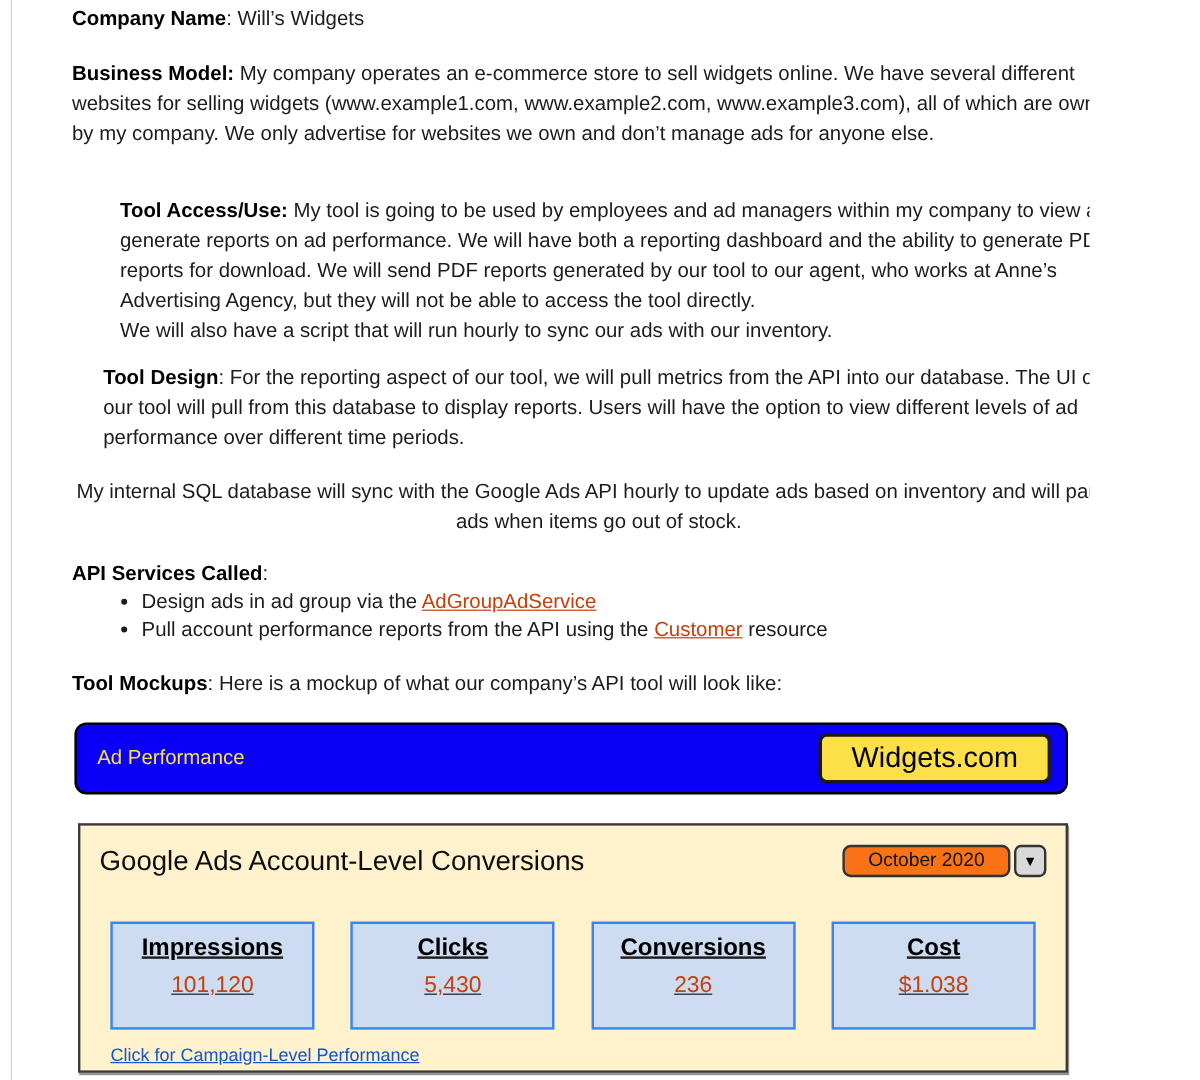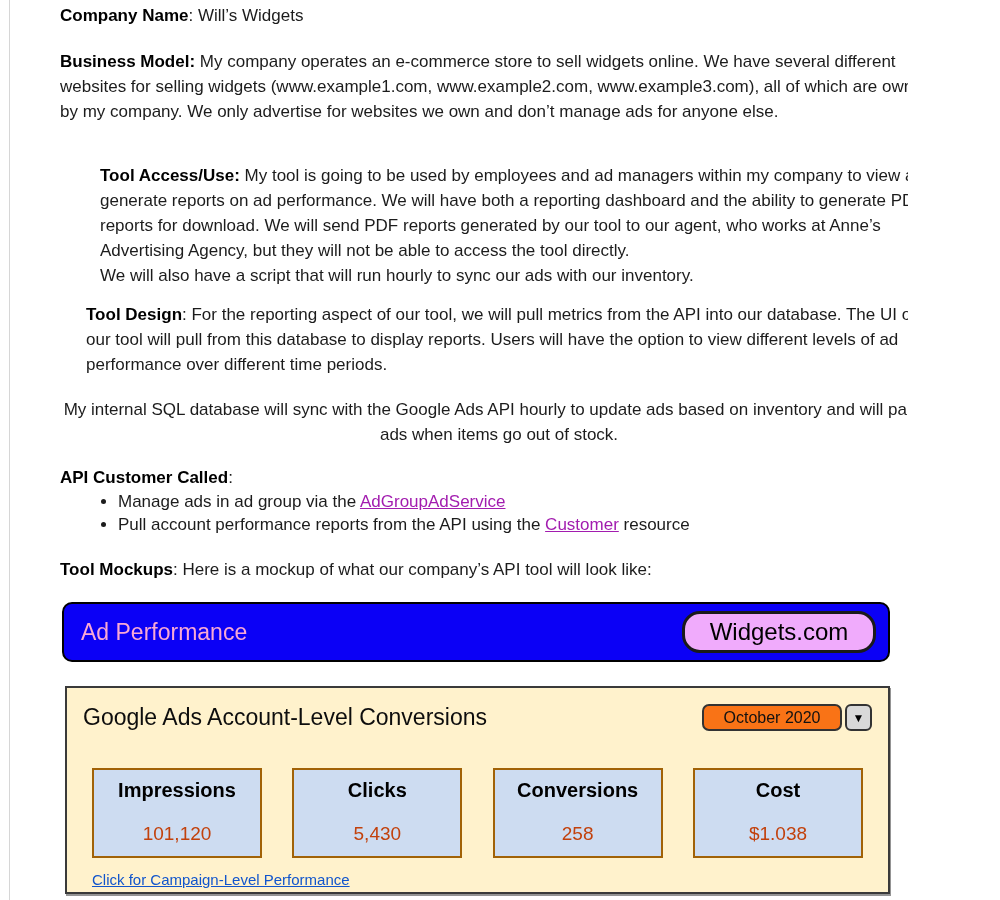--- a/index.html
+++ b/index.html
@@ -37,42 +37,42 @@
   .p-business { margin-top: 21px; min-height: 100px; }
   .p-access   { margin-top: 14px; min-height: 125px; margin-left: 40px; }
   .p-design   { margin-top: 14px; min-height: 75px; margin-left: 26px; }
   .p-sql      { margin-top: 20px; min-height: 50px; text-align: center; }
   .p-api      { margin-top: 18px; min-height: 25px; }
   .p-mockups  { margin-top: 21px; min-height: 25px; }
   .block { display: block; }
 
   ul.api-list { margin: 0; padding-left: 58px; list-style: disc outside; }
   ul.api-list li { font-size: 17px; line-height: 23px; color: #1c1c1c; }
-  a.doc-link { color: #a21caf; text-decoration: underline; cursor: pointer; }
+  a.doc-link { color: #c2410c; text-decoration: underline; cursor: pointer; }
 
   
   .mock-header {
     margin: 20px 0 0 2px;
     width: 828px;
     height: 60px;
     background: #0b00f6;
     border: 2px solid #000000;
     border-radius: 10px;
     display: flex;
     align-items: center;
     justify-content: space-between;
     padding: 0 12px 0 17px;
   }
-  .mock-title { color: #f9a8d4; font-size: 23px; }
+  .mock-title { color: #fde047; font-size: 17px; }
   .mock-site-btn {
     height: 42px;
     min-width: 194px;
-    background: #f0abfc;
+    background: #fde047;
     border: 3px solid #1a1a1a;
-    border-radius: 18px;
+    border-radius: 7px;
     font-family: "Liberation Sans", "DejaVu Sans", sans-serif;
     font-size: 24px;
     color: #000000;
     cursor: pointer;
     padding: 0 20px;
   }
 
   
   .mock-panel {
     margin: 24px 0 0 5px;
@@ -112,26 +112,27 @@
 
   .cards {
     margin-top: 36px;
     display: flex;
     justify-content: space-between;
     padding: 0 9px 0 9px;
   }
   .card {
     width: 170px; height: 90px;
     background: #cddcf1;
-    border: 2px solid #a16207;
+    border: 2px solid #3b82f6;
     display: flex;
     flex-direction: column;
     align-items: center;
     justify-content: space-between;
-    padding: 9px 4px 11px 4px;
+    padding: 9px 4px 23px 4px;
+    text-decoration: underline;
   }
   .card-label { font-size: 20px; font-weight: bold; color: #000; }
   .card-value { font-size: 19px; color: #c2410c; }
 
   .panel-link {
     display: inline-block;
     margin: 13px 0 12px 9px;
     font-size: 15px;
     color: #1155cc;
     text-decoration: underline;
@@ -150,24 +151,24 @@
     <p class="para p-company"><b>Company Name</b><span>: Will’s Widgets</span></p>
 
     <p class="para p-business"><b>Business Model:</b><span> My company operates an e-commerce store to sell widgets online. We have several different websites for selling widgets (www.example1.com, www.example2.com, www.example3.com), all of which are owned by my company. We only advertise for websites we own and don’t manage ads for anyone else.</span></p>
 
     <p class="para p-access"><b>Tool Access/Use:</b><span> My tool is going to be used by employees and ad managers within my company to view and generate reports on ad performance. We will have both a reporting dashboard and the ability to generate PDF reports for download. We will send PDF reports generated by our tool to our agent, who works at Anne’s Advertising Agency, but they will not be able to access the tool directly.</span><span class="block">We will also have a script that will run hourly to sync our ads with our inventory.</span></p>
 
     <p class="para p-design"><b>Tool Design</b><span>: For the reporting aspect of our tool, we will pull metrics from the API into our database. The UI of our tool will pull from this database to display reports. Users will have the option to view different levels of ad performance over different time periods.</span></p>
 
     <p class="para p-sql"><span>My internal SQL database will sync with the Google Ads API hourly to update ads based on inventory and will pause ads when items go out of stock.</span></p>
 
-    <p class="para p-api"><b>API Customer Called</b><span>:</span></p>
+    <p class="para p-api"><b>API Services Called</b><span>:</span></p>
 
     <ul class="api-list">
-      <li><span>Manage ads in ad group via the </span><a class="doc-link" href="#">AdGroupAdService</a><span></span></li>
+      <li><span>Design ads in ad group via the </span><a class="doc-link" href="#">AdGroupAdService</a><span></span></li>
       <li><span>Pull account performance reports from the API using the </span><a class="doc-link" href="#">Customer</a><span> resource</span></li>
     </ul>
 
     <p class="para p-mockups"><b>Tool Mockups</b><span>: Here is a mockup of what our company’s API tool will look like:</span></p>
 
     <div class="mock-header">
       <span class="mock-title">Ad Performance</span>
       <button class="mock-site-btn">Widgets.com</button>
     </div>
 
@@ -186,21 +187,21 @@
         <div class="card">
           <div class="card-label">Impressions</div>
           <div class="card-value">101,120</div>
         </div>
         <div class="card">
           <div class="card-label">Clicks</div>
           <div class="card-value">5,430</div>
         </div>
         <div class="card">
           <div class="card-label">Conversions</div>
-          <div class="card-value">258</div>
+          <div class="card-value">236</div>
         </div>
         <div class="card">
           <div class="card-label">Cost</div>
           <div class="card-value">$1.038</div>
         </div>
       </div>
 
       <a class="panel-link" href="#">Click for Campaign-Level Performance</a>
     </div>
 

